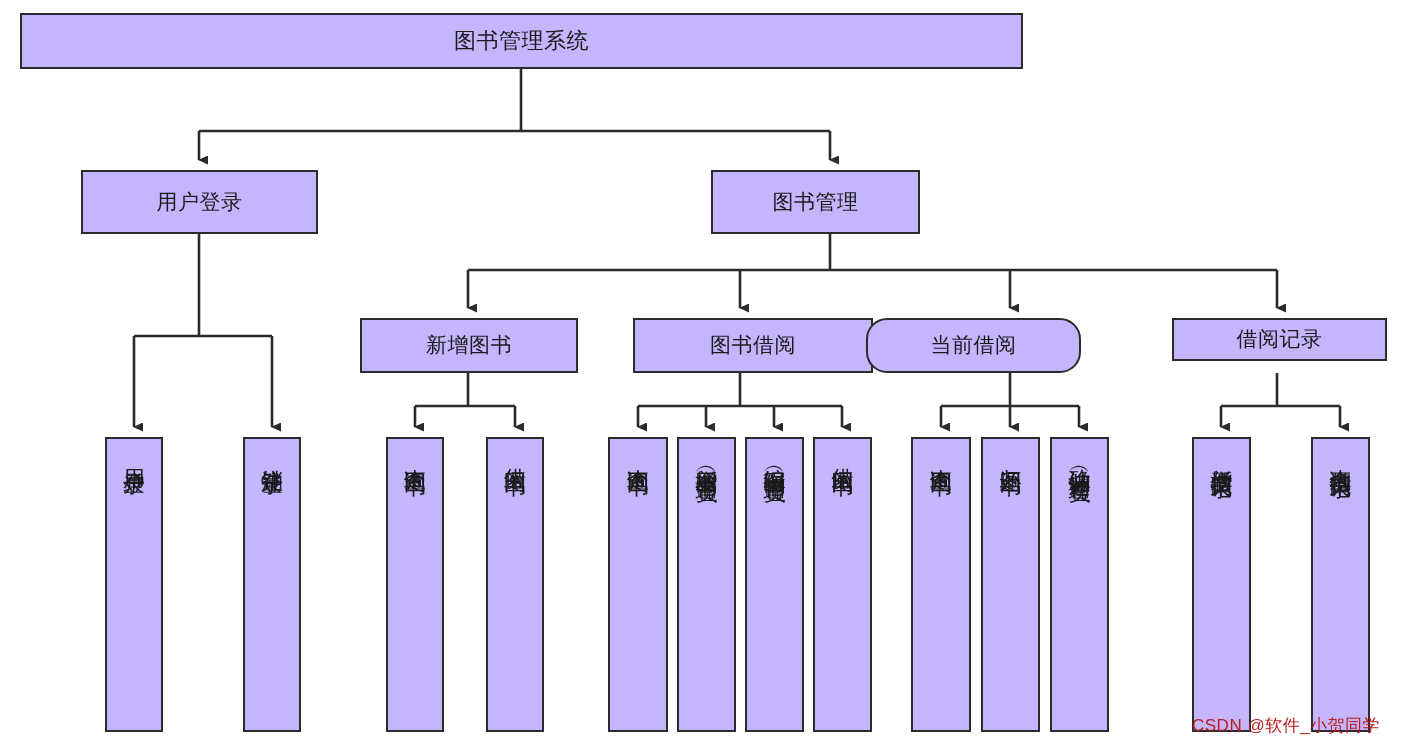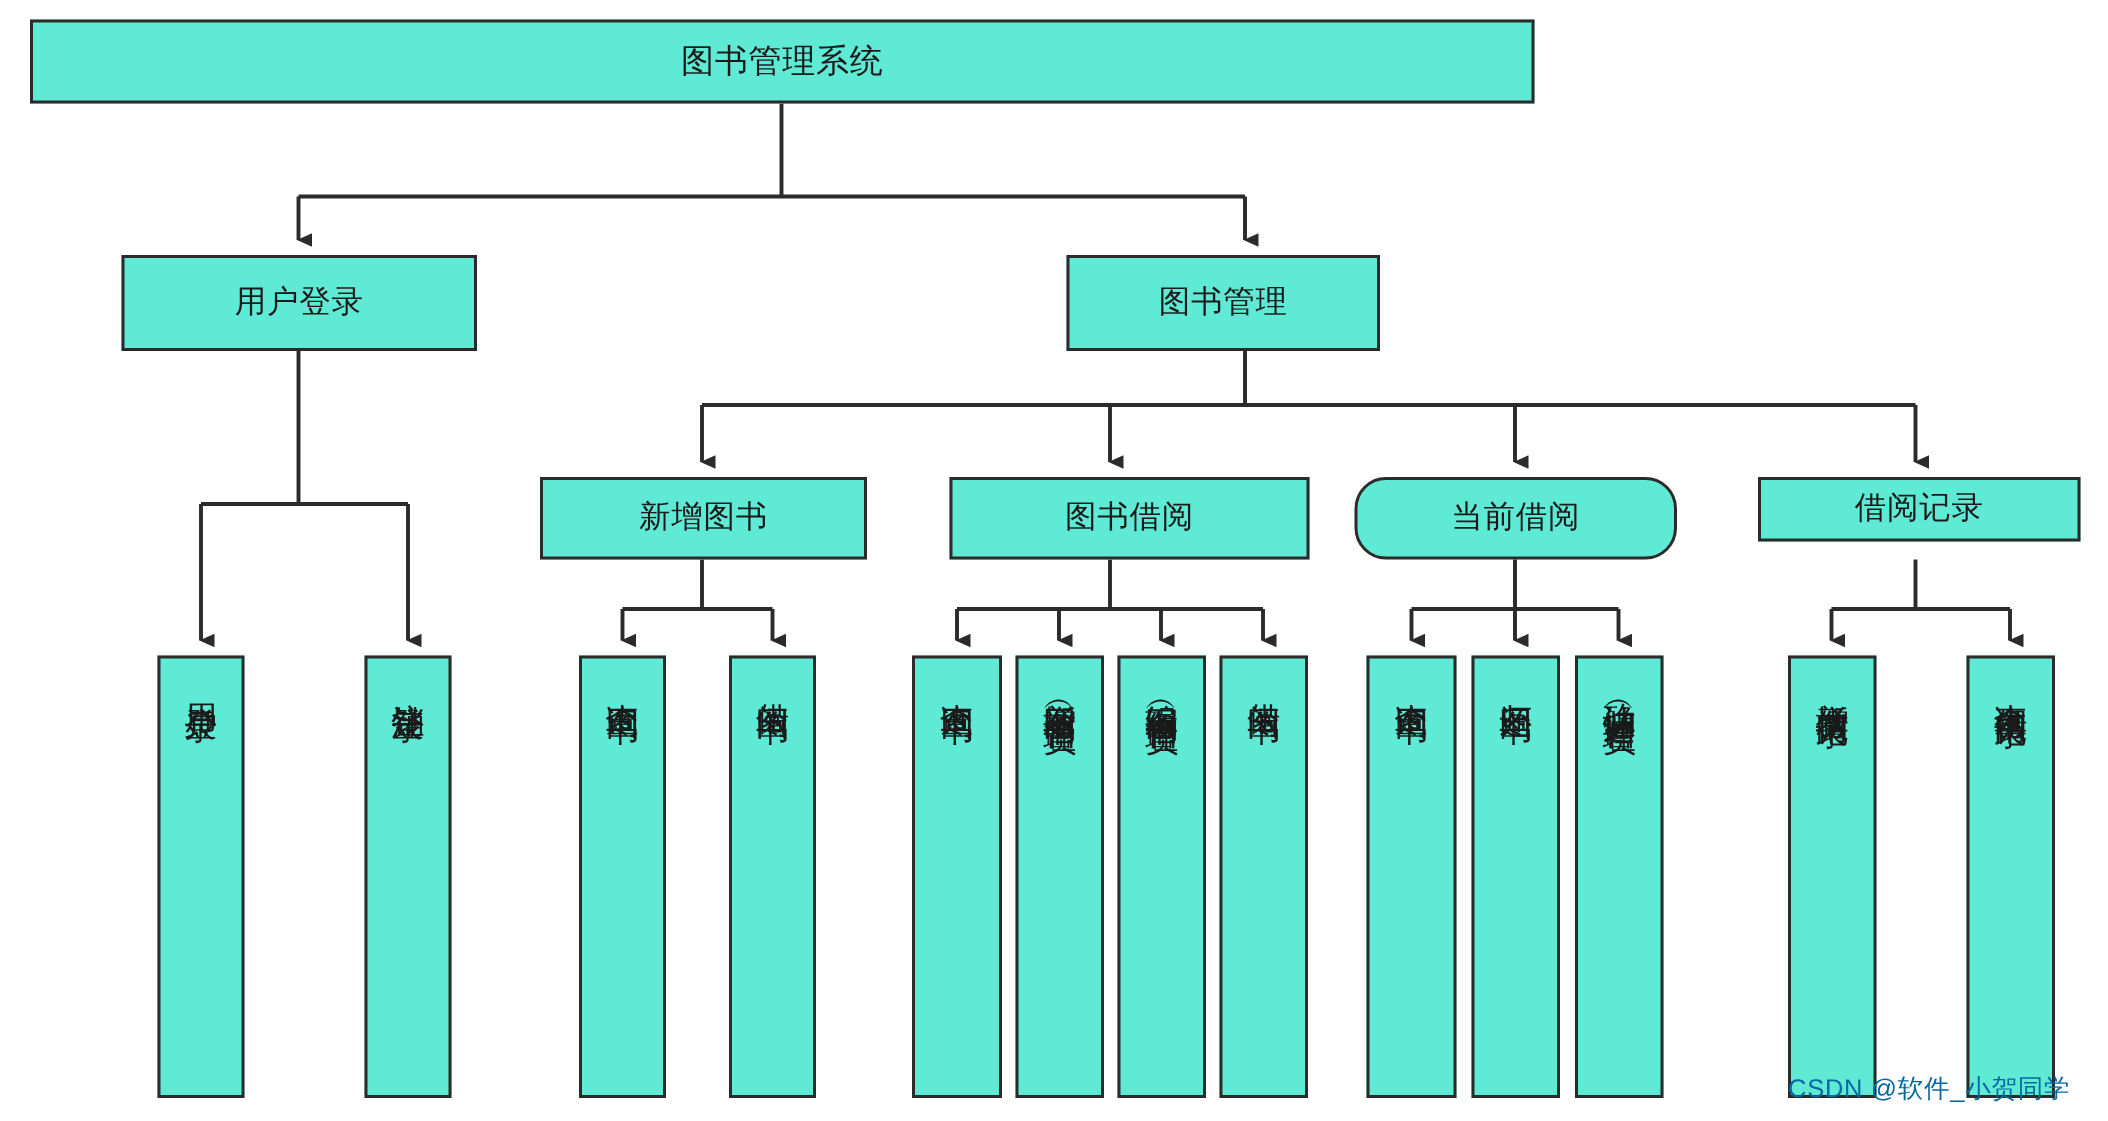--- a/index.html
+++ b/index.html
@@ -22,21 +22,21 @@
     position: absolute;
     left: 0;
     top: 0;
     width: 1405px;
     height: 747px;
     pointer-events: none;
   }
   .node {
     position: absolute;
     box-sizing: border-box;
-    background: #5eead4;
+    background: #c4b5fd;
     border: 2px solid #2b2b2b;
     display: flex;
     align-items: center;
     justify-content: center;
     color: #1a1a1a;
   }
   .node .label {
     display: block;
     text-align: center;
     line-height: 1.18;
@@ -59,21 +59,21 @@
   .node.vert .label {
     writing-mode: vertical-rl;
     text-orientation: upright;
     font-size: 22px;
     letter-spacing: 2px;
     line-height: 1;
   }
   .watermark {
     position: absolute;
     font-size: 17px;
-    color: #0369a1;
+    color: #b91c1c;
     white-space: nowrap;
     letter-spacing: 0.5px;
   }
 </style>
 </head>
 <body>
 
 <div id="diagram-root">
 
   <svg id="edges-layer" viewBox="0 0 1405 747" width="1405" height="747">
@@ -139,21 +139,21 @@
   </div>
 
   <div class="node horiz" style="left:360px; top:318px; width:218px; height:55px;">
     <span class="label">新增图书</span>
   </div>
 
   <div class="node horiz" style="left:633px; top:318px; width:240px; height:55px;">
     <span class="label">图书借阅</span>
   </div>
 
-  <div class="node horiz" style="left:903px; top:318px; width:215px; height:55px;border-radius:21px;">
+  <div class="node horiz" style="left:866px; top:318px; width:215px; height:55px;border-radius:21px;">
     <span class="label">当前借阅</span>
   </div>
 
   <div class="node horiz" style="left:1172px; top:318px; width:215px; height:43px;">
     <span class="label">借阅记录</span>
   </div>
 
   <div class="node vert" style="left:105px; top:437px; width:58px; height:295px;">
     <span class="label">用户登录</span>
   </div>

